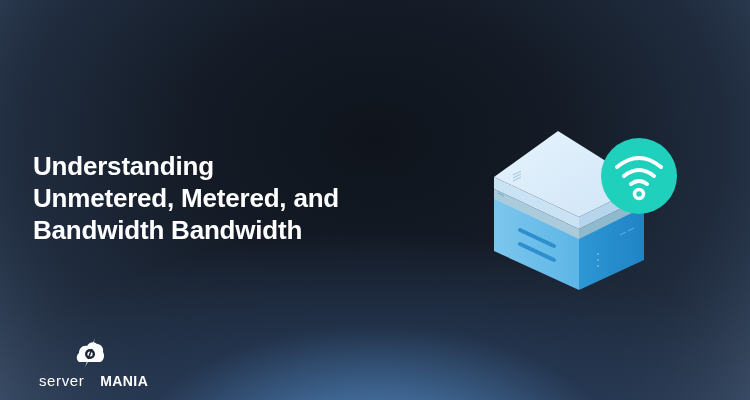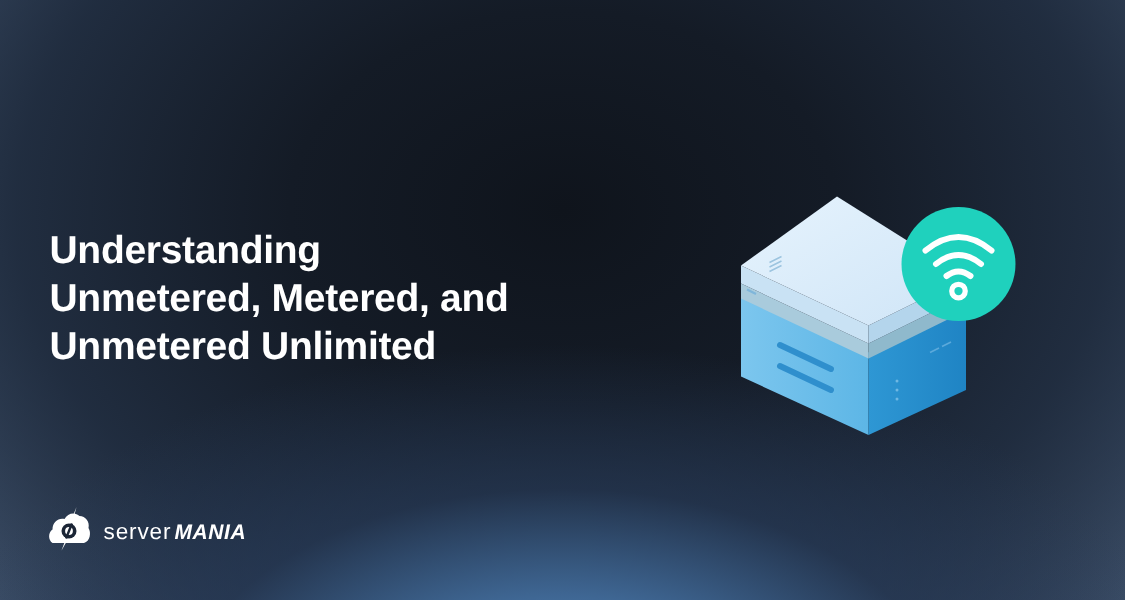--- a/index.html
+++ b/index.html
@@ -15,36 +15,36 @@
         radial-gradient(ellipse 520px 380px at 375px 140px, #0f141c 0%, #141b26 35%, rgba(30,42,60,0.9) 70%, rgba(55,72,98,0.0) 100%),
         linear-gradient(90deg, #3b4d66 0%, #26344a 30%, #1a2330 50%, #26344a 70%, #3b4d66 100%);
     }
     .headline {
       position: absolute; left: 33px; top: 150px;
       color: #ffffff; font-weight: bold; font-size: 26px; line-height: 32px;
       letter-spacing: -0.2px;
     }
     .headline div { white-space: nowrap; }
     .logo {
-      position: absolute; left: 31px; top: 336px; display: flex; align-items: center;
+      position: absolute; left: 31px; top: 336px; display: flex; align-items: center; flex-direction: column;
     }
     .logo-text { margin-left: 8px; display: flex; align-items: baseline; color: #fff; }
     .logo-server { font-size: 15px; letter-spacing: 0.6px; font-weight: normal; }
-    .logo-mania { font-size: 14px; font-weight: bold; letter-spacing: 0.4px; margin-left: 2px; font-style: italic; }
+    .logo-mania { font-size: 14px; font-weight: bold; letter-spacing: 0.4px; margin-left: 16px; }
     .illustration { position: absolute; left: 480px; top: 115px; width: 240px; height: 190px; }
   </style>
 </head>
 <body>
 
 <div class="bg"></div>
 
 <div class="headline">
   <div>Understanding</div>
   <div>Unmetered, Metered, and</div>
-  <div>Unmetered Unlimited</div>
+  <div>Bandwidth Bandwidth</div>
 </div>
 
 <div class="logo">
   <span>
     <svg width="30" height="32" viewBox="0 0 30 32">
       <path d="M4 26 C1 24 1 19 4 17 C4 12 8 9 12 10 C14 6 19 5 22 8 C26 8 29 12 28 16 C30 19 29 25 25 26 Z" fill="#ffffff"></path>
       <circle cx="15" cy="18" r="5" fill="#1b2535"></circle>
       <circle cx="15" cy="18" r="2.6" fill="#ffffff"></circle>
       <path d="M20 2 L17 13 L16 12 Z" fill="#ffffff"></path>
       <path d="M10 31 L13 23 L14 24 Z" fill="#ffffff"></path>

